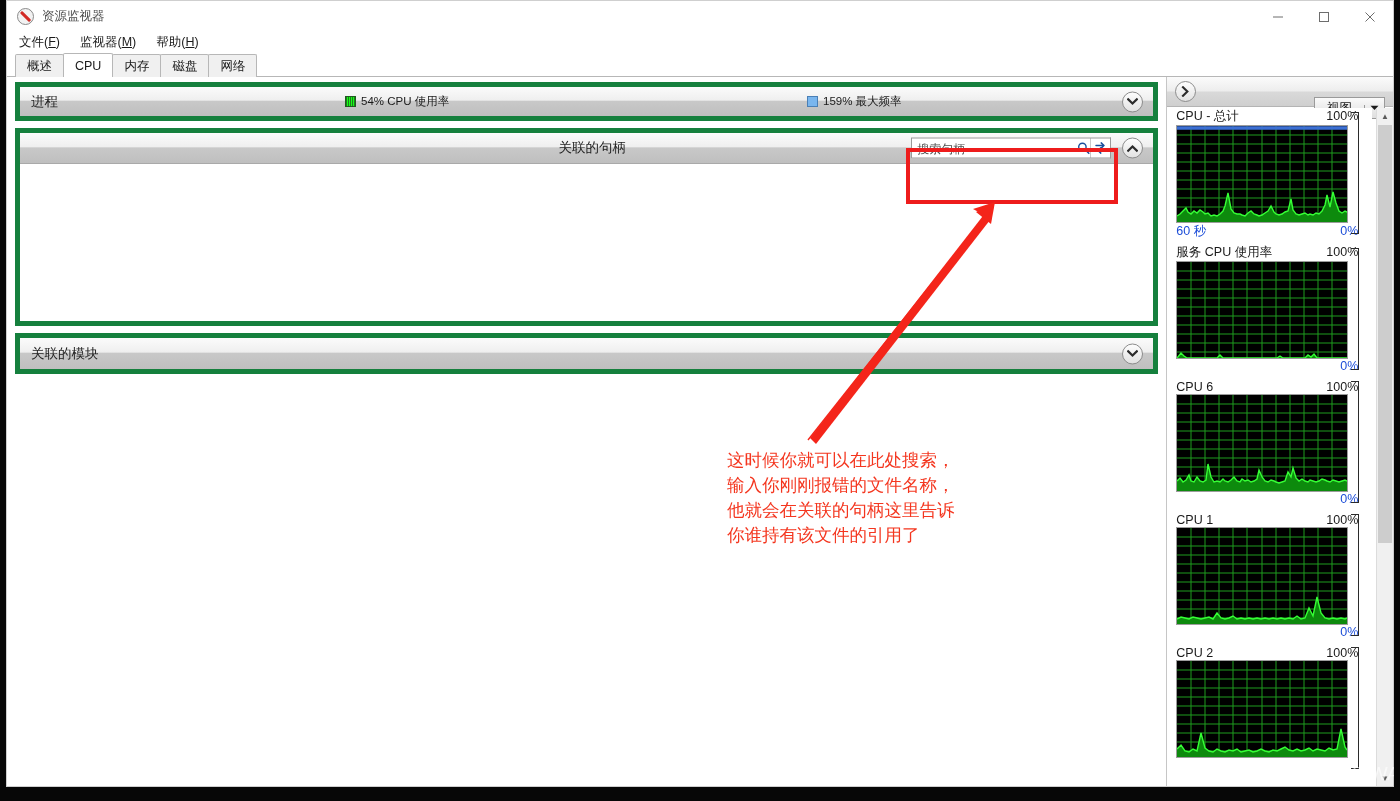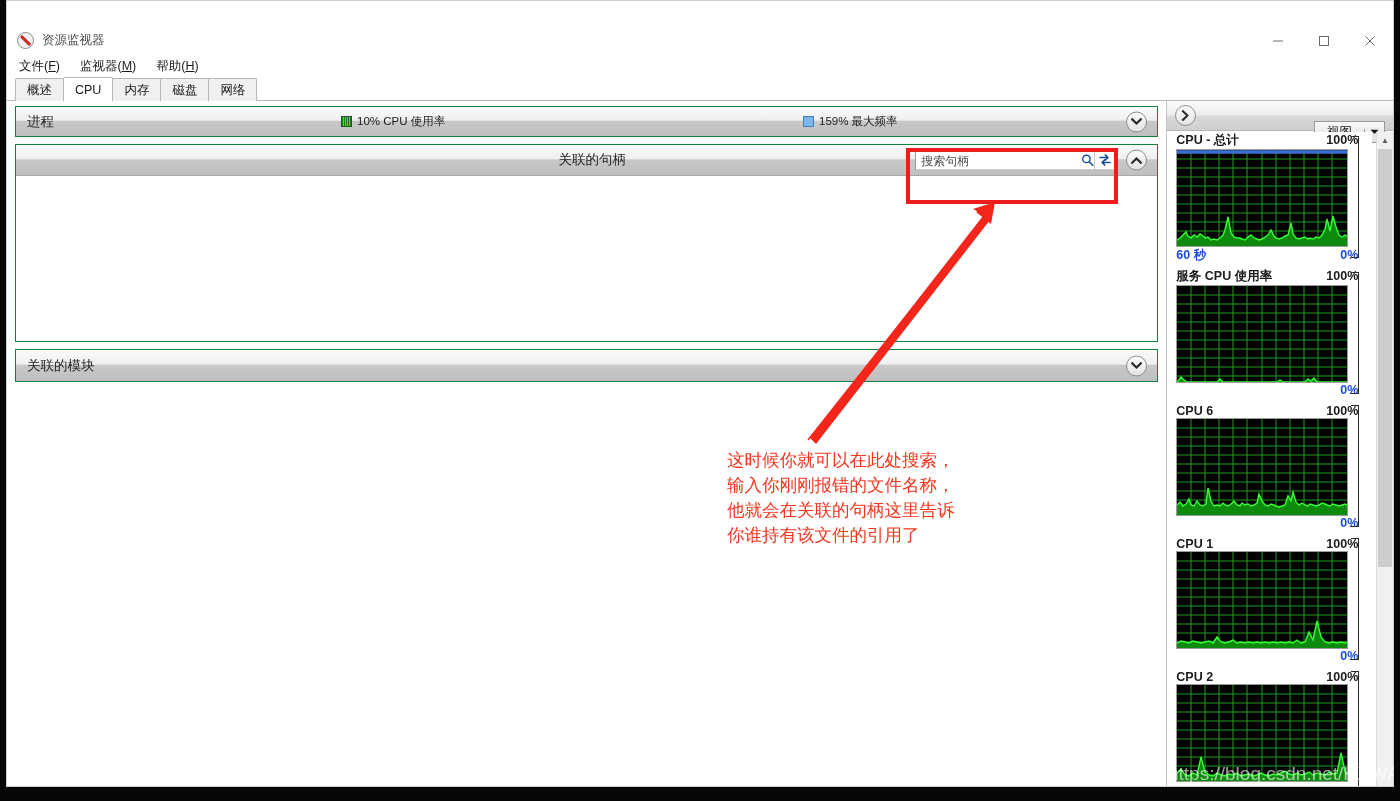--- a/index.html
+++ b/index.html
@@ -24,21 +24,20 @@
     border: 1px solid #cfcfcf;
     overflow: hidden;
   }
   
   .titlebar {
     position: relative;
     height: 31px;
     background: #ffffff;
     display: flex;
     align-items: center;
-    margin-top: 24px;
   }
   .title-icon {
     margin-left: 10px;
     width: 17px; height: 17px;
     position: relative;
   }
   .title-icon .ring {
     position: absolute; inset: 0;
     border: 1.6px solid #8a8a8a;
     border-radius: 50%;
@@ -138,21 +137,21 @@
   .left-pane {
     position: relative;
     width: 1161px;
     padding: 5px 8px 0 8px;
     background: #ffffff;
   }
   
   .section {
     position: relative;
     margin-bottom: 7px;
-    border: 1px solid #15803d;
+    border: 5px solid #15803d;
     background: #ffffff;
   }
   .sec-header {
     position: relative;
     height: 29px;
     display: flex;
     align-items: center;
     background: linear-gradient(to bottom, #fbfbfb 0%, #efefef 45%, #c8c8c8 50%, #bfbfbf 100%);
     border-bottom: 1px solid #a9a9a9;
   }
@@ -331,21 +330,20 @@
     border-left: 1px solid #9a9a9a;
   }
   .graphs {
     position: absolute;
     left: 0; top: 31px;
     width: 205px;
     bottom: 0;
     overflow: hidden;
     background: #ffffff;
     padding-left: 9px;
-    font-weight: bold;
   }
   .graph-block {
     position: relative;
     margin-bottom: 4px;
   }
   .graph-head {
     display: flex;
     justify-content: space-between;
     align-items: baseline;
     font-size: 12.5px;
@@ -503,21 +501,21 @@
     <div class="content">
 
       <div class="left-pane">
 
         <div class="section collapsed">
           <div class="sec-header">
             <div class="sec-title">进程</div>
             <div class="sec-stats">
               <div class="stat" style="left:325px;">
                 <span class="swatch green"></span>
-                <span>10% CPU 使用率</span>
+                <span>54% CPU 使用率</span>
               </div>
               <div class="stat" style="left:787px;">
                 <span class="swatch blue"></span>
                 <span>159% 最大频率</span>
               </div>
             </div>
             <div class="chev-btn">
               <svg width="11" height="8" viewBox="0 0 11 8">
                   <path d="M1.2 1.8 L5.5 6 L9.8 1.8" fill="none" stroke="#2b2b2b" stroke-width="2.2" stroke-linecap="square"></path>
                 </svg>

